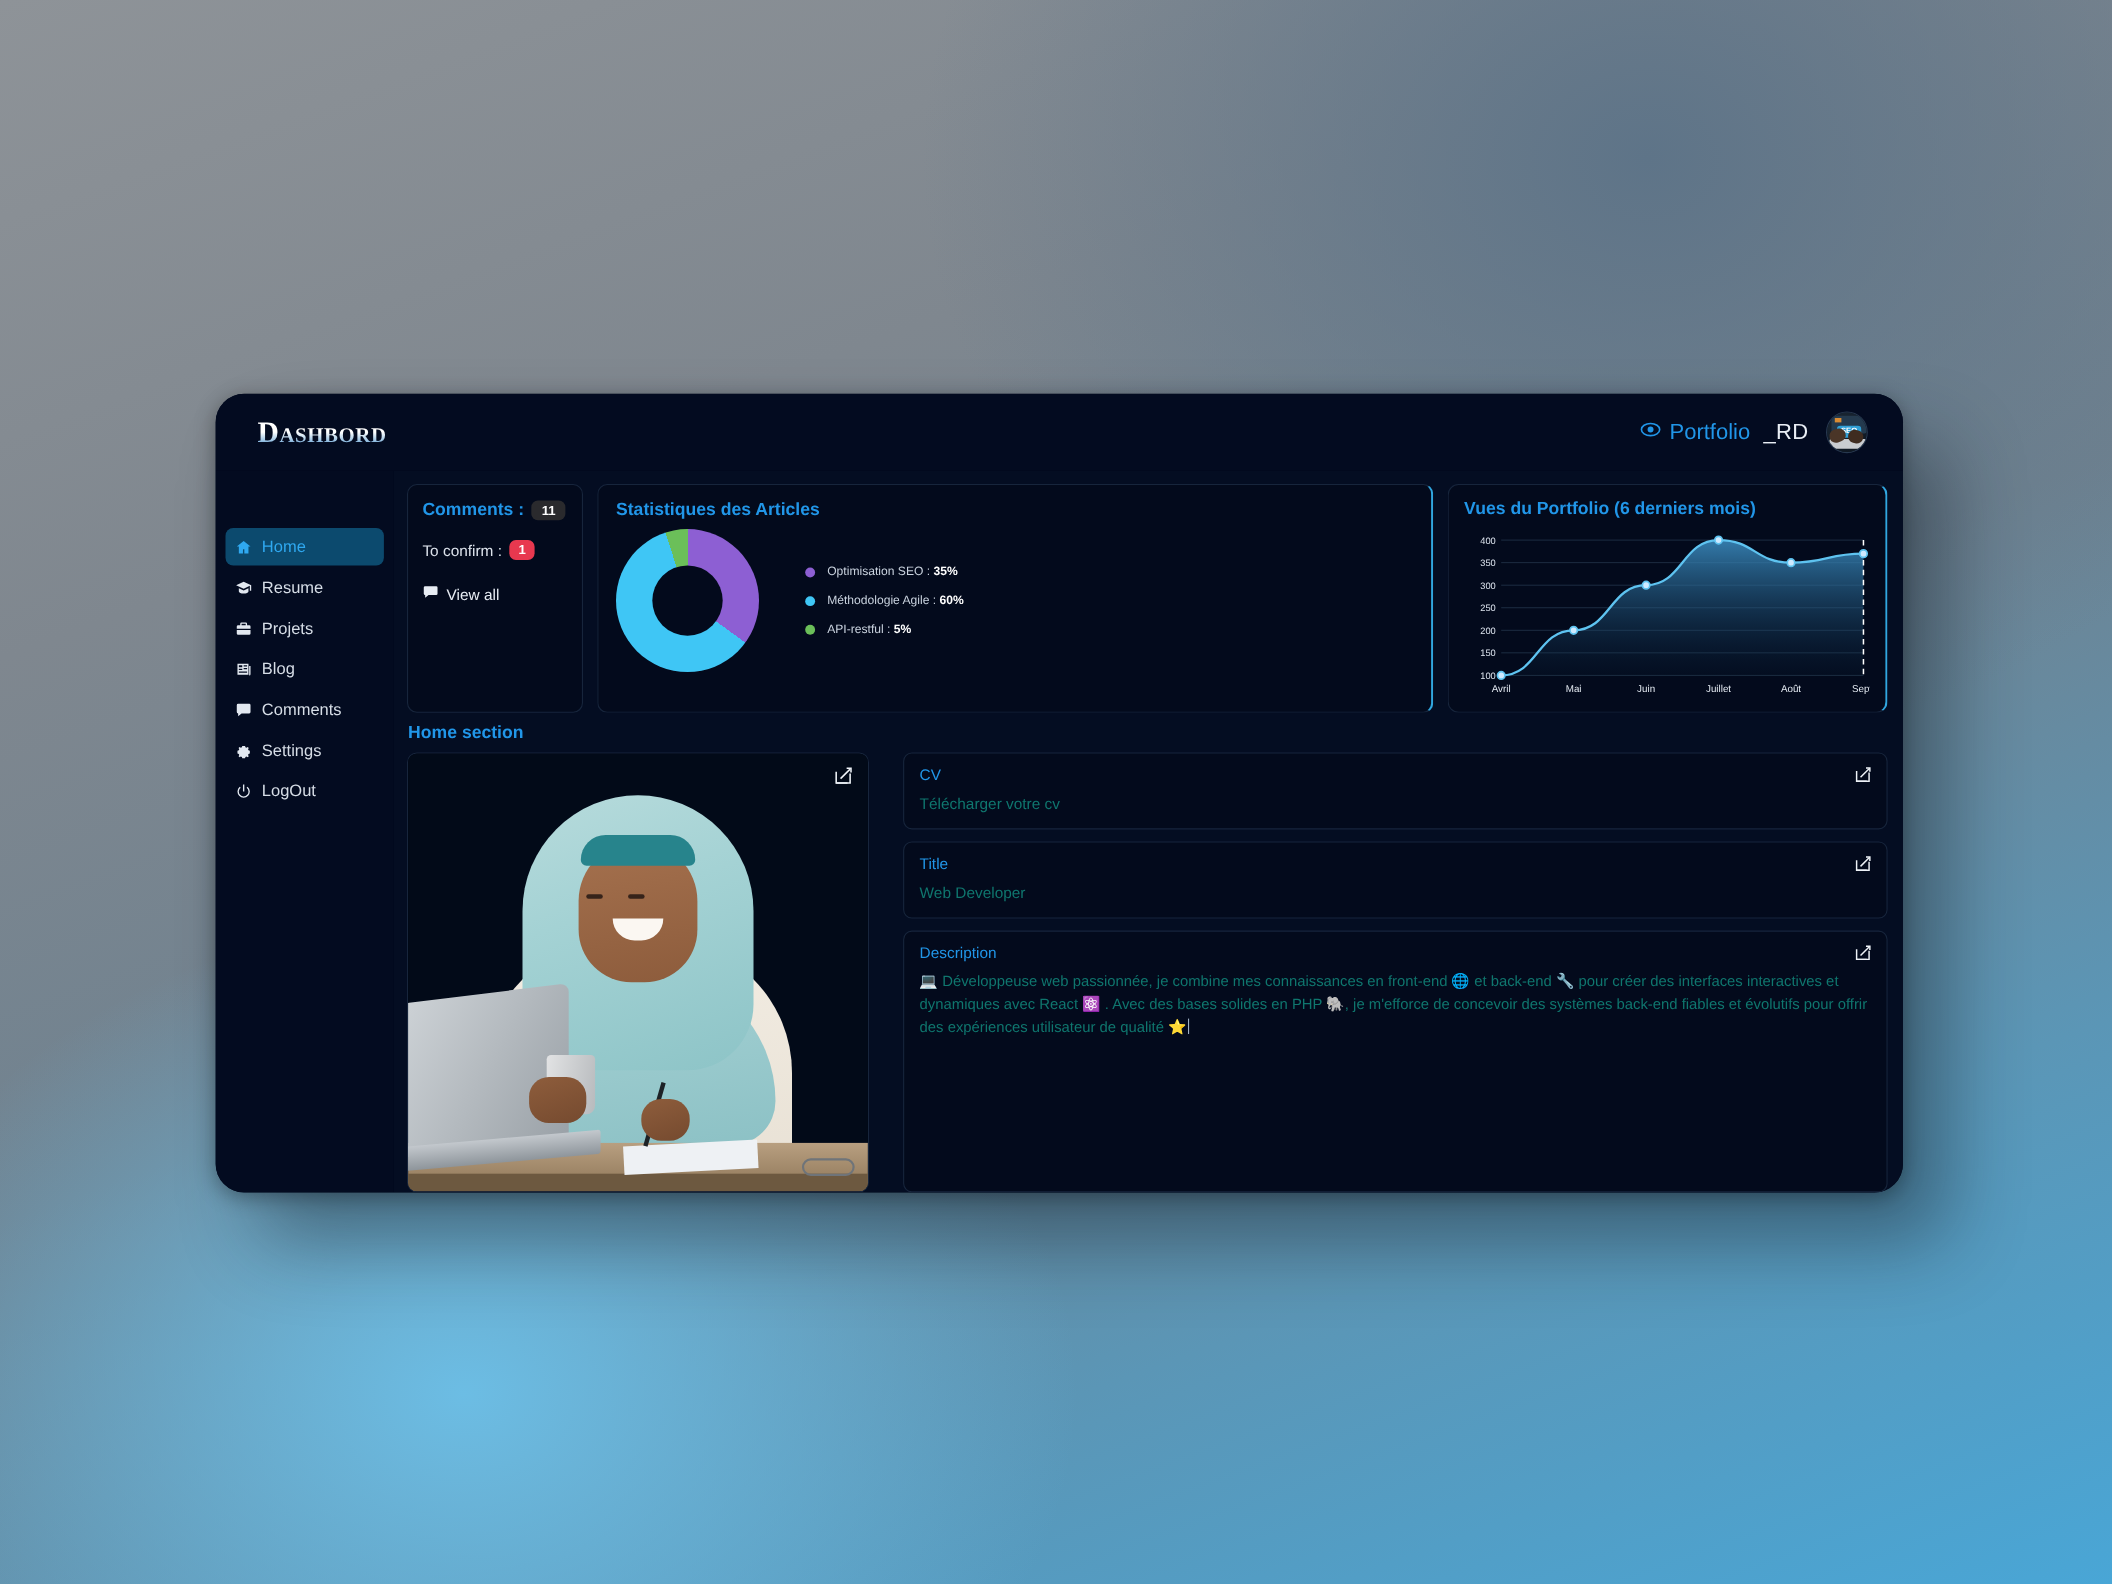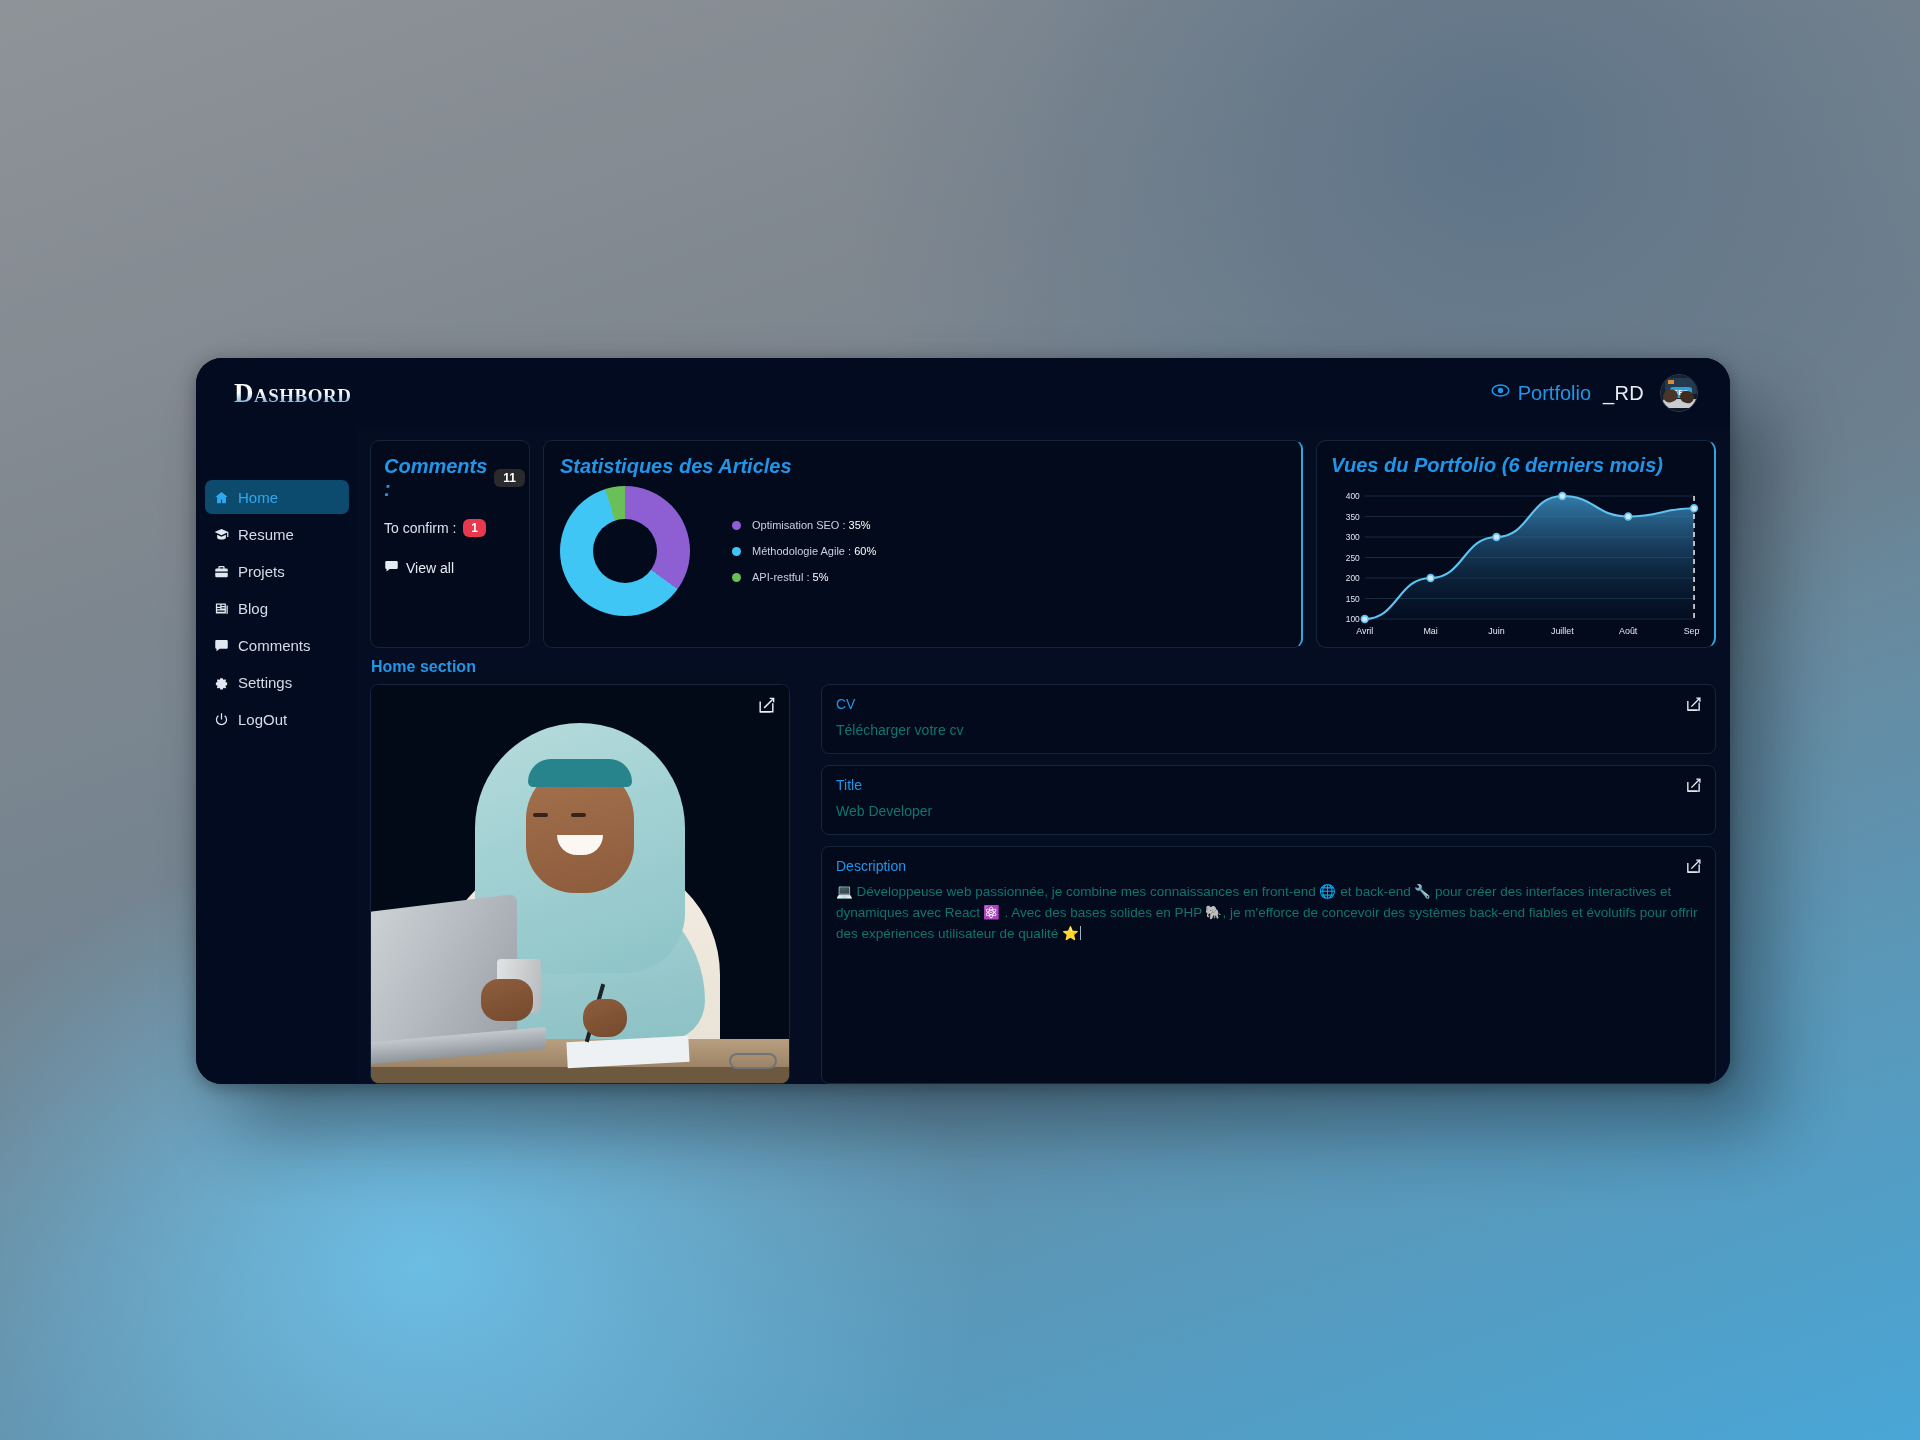--- a/index.html
+++ b/index.html
@@ -139,23 +139,22 @@
   }
 
   .card {
     background: #030a1c;
     border: 1px solid #17253c;
     border-radius: 9px;
     position: relative;
   }
   .card-title {
     color: #2196e8;
-    font-size: 20px;
+    font-size: 16px;
     font-weight: bold;
-    font-style: italic;
   }
 
   
   #comments-card {
     width: 160px;
     flex: 0 0 160px;
     padding: 14px 13px;
   }
   .cm-head { display:flex; align-items:center; gap:7px; }
   .badge-dark {
@@ -205,21 +204,21 @@
     position:absolute;
     left:50%; top:50%;
     transform: translate(-50%,-50%);
     width: 64px; height: 64px;
     border-radius: 50%;
     background: #030a1c;
   }
   .legend { margin-left: 42px; display:flex; flex-direction:column; gap: 14px; }
   .legend-item { display:flex; align-items:center; gap: 11px; font-size: 11px; color:#c9d2de; white-space:nowrap; }
   .legend-dot { width: 9px; height: 9px; border-radius: 50%; flex:0 0 9px; }
-  .legend-val { color:#fff; font-weight:normal; }
+  .legend-val { color:#fff; font-weight:bold; }
 
   
   #views-card {
     width: 400px;
     flex: 0 0 400px;
     padding: 13px 14px 8px 14px;
     border-right: 2px solid #31a7e0;
     border-radius: 10px;
   }
   #chart-area {

